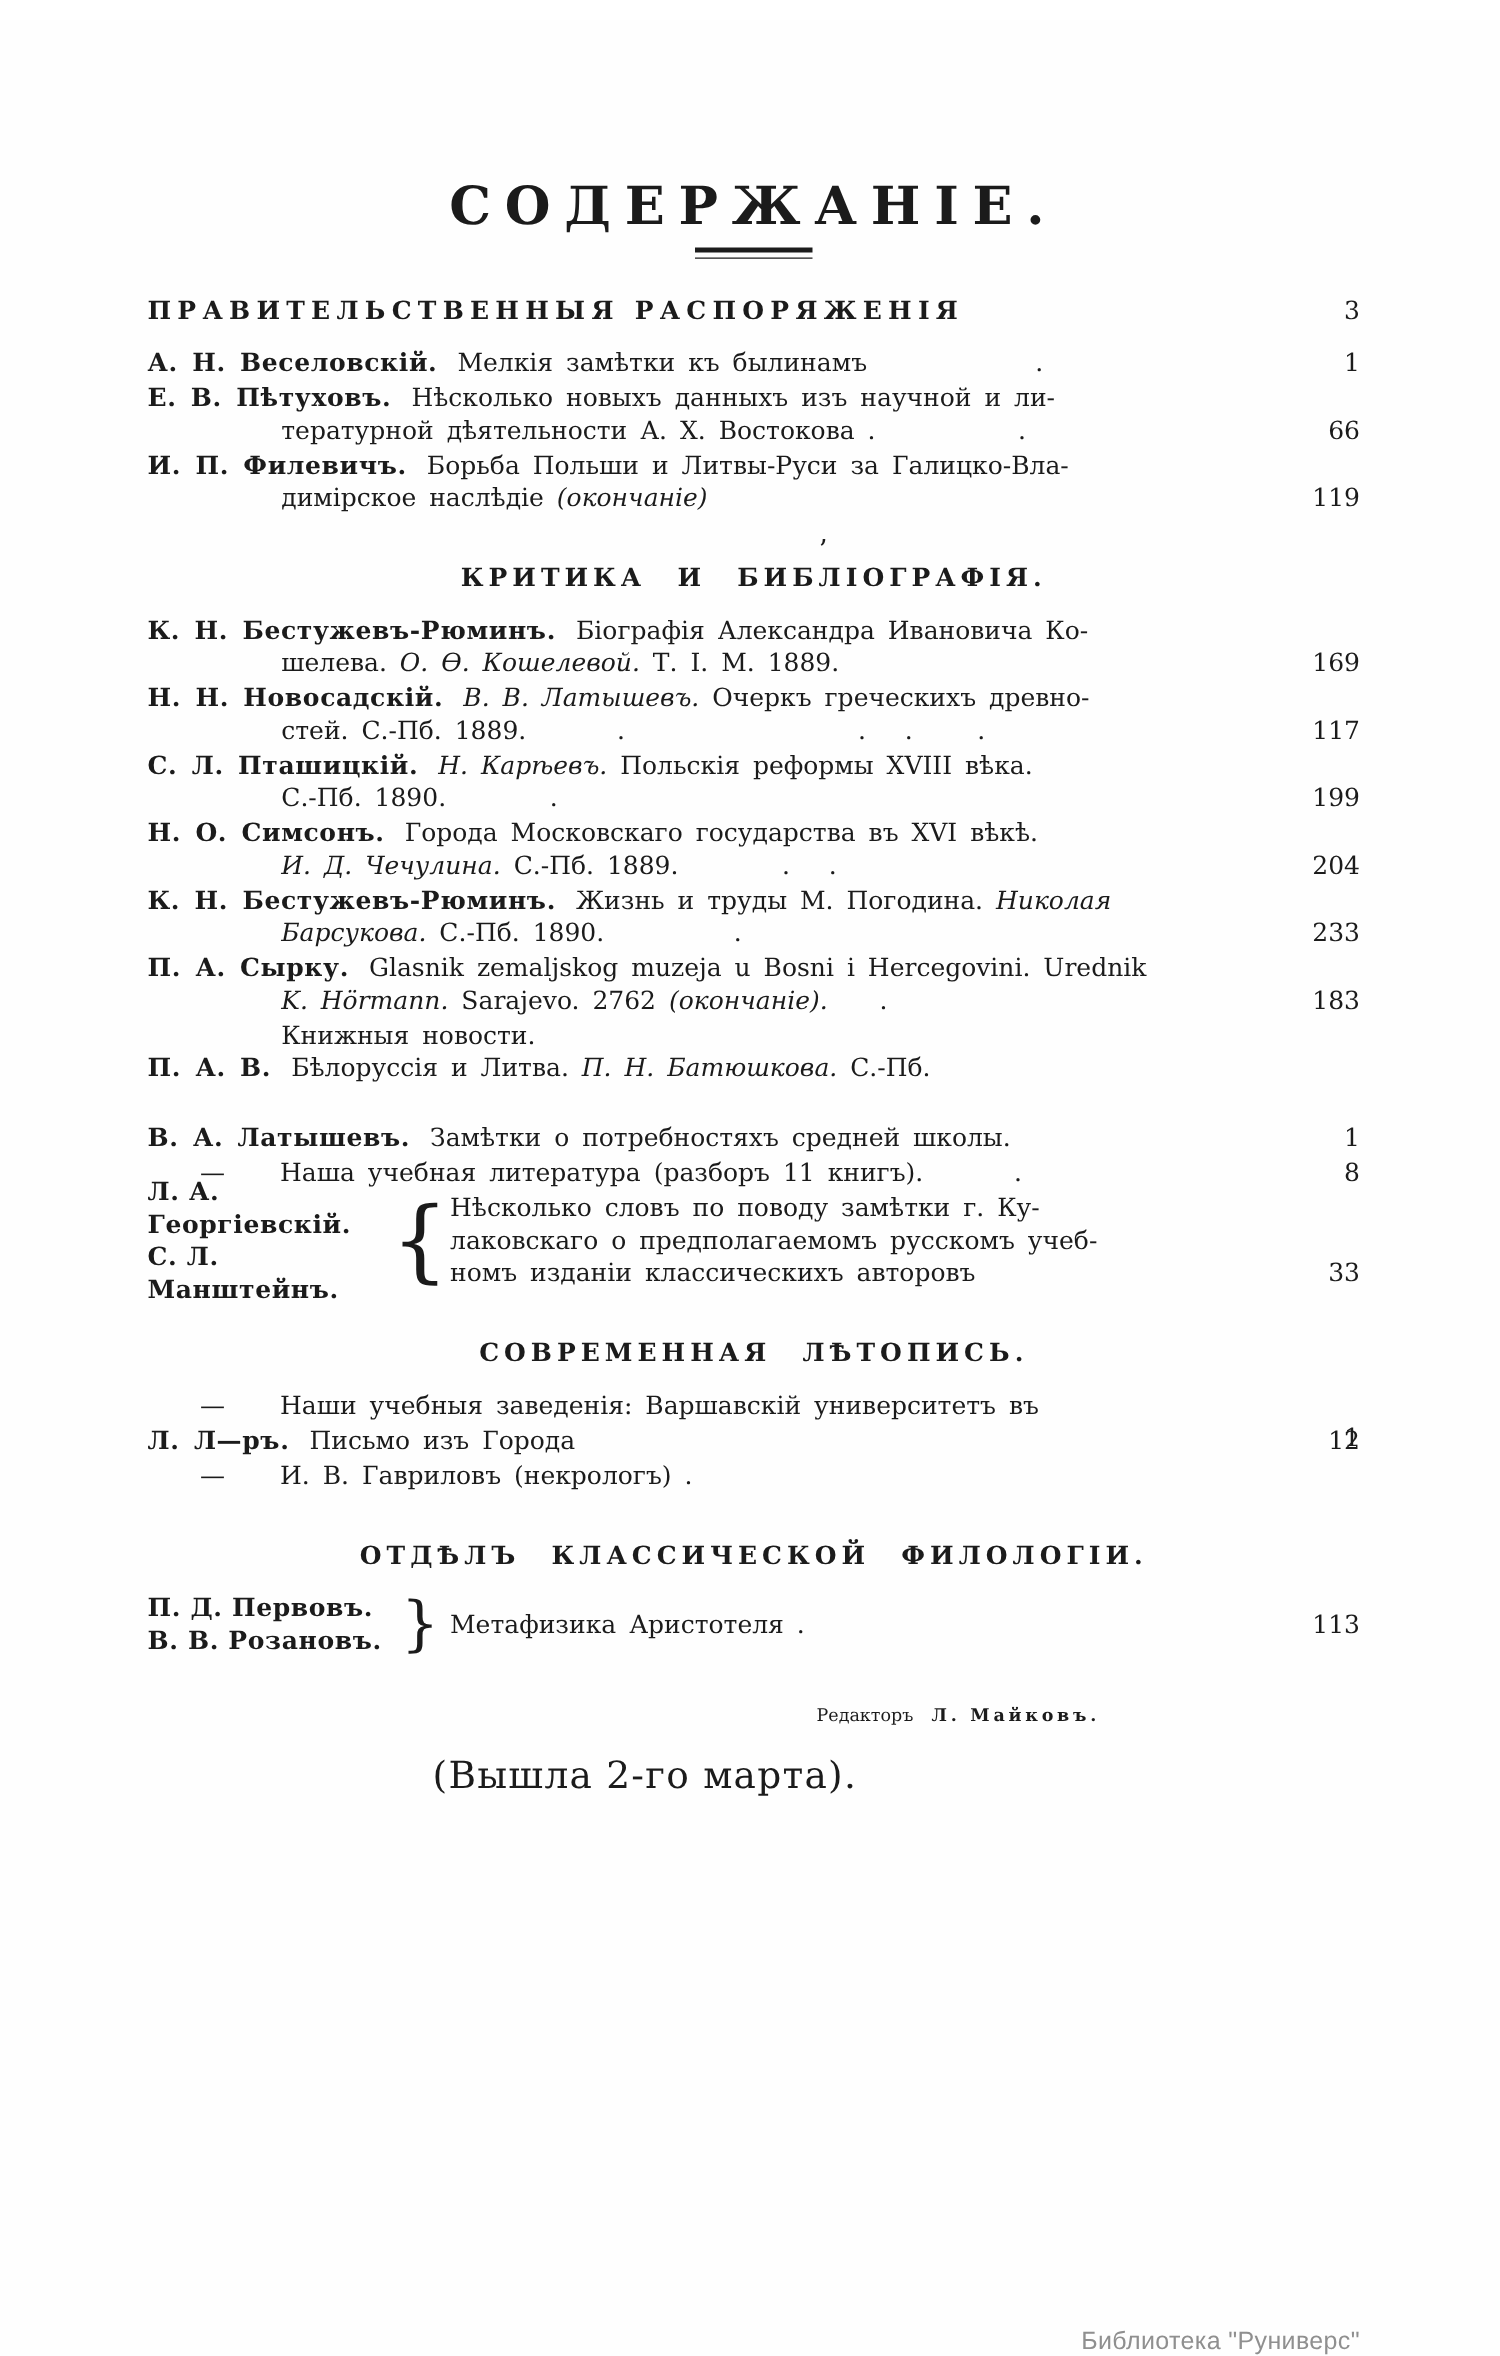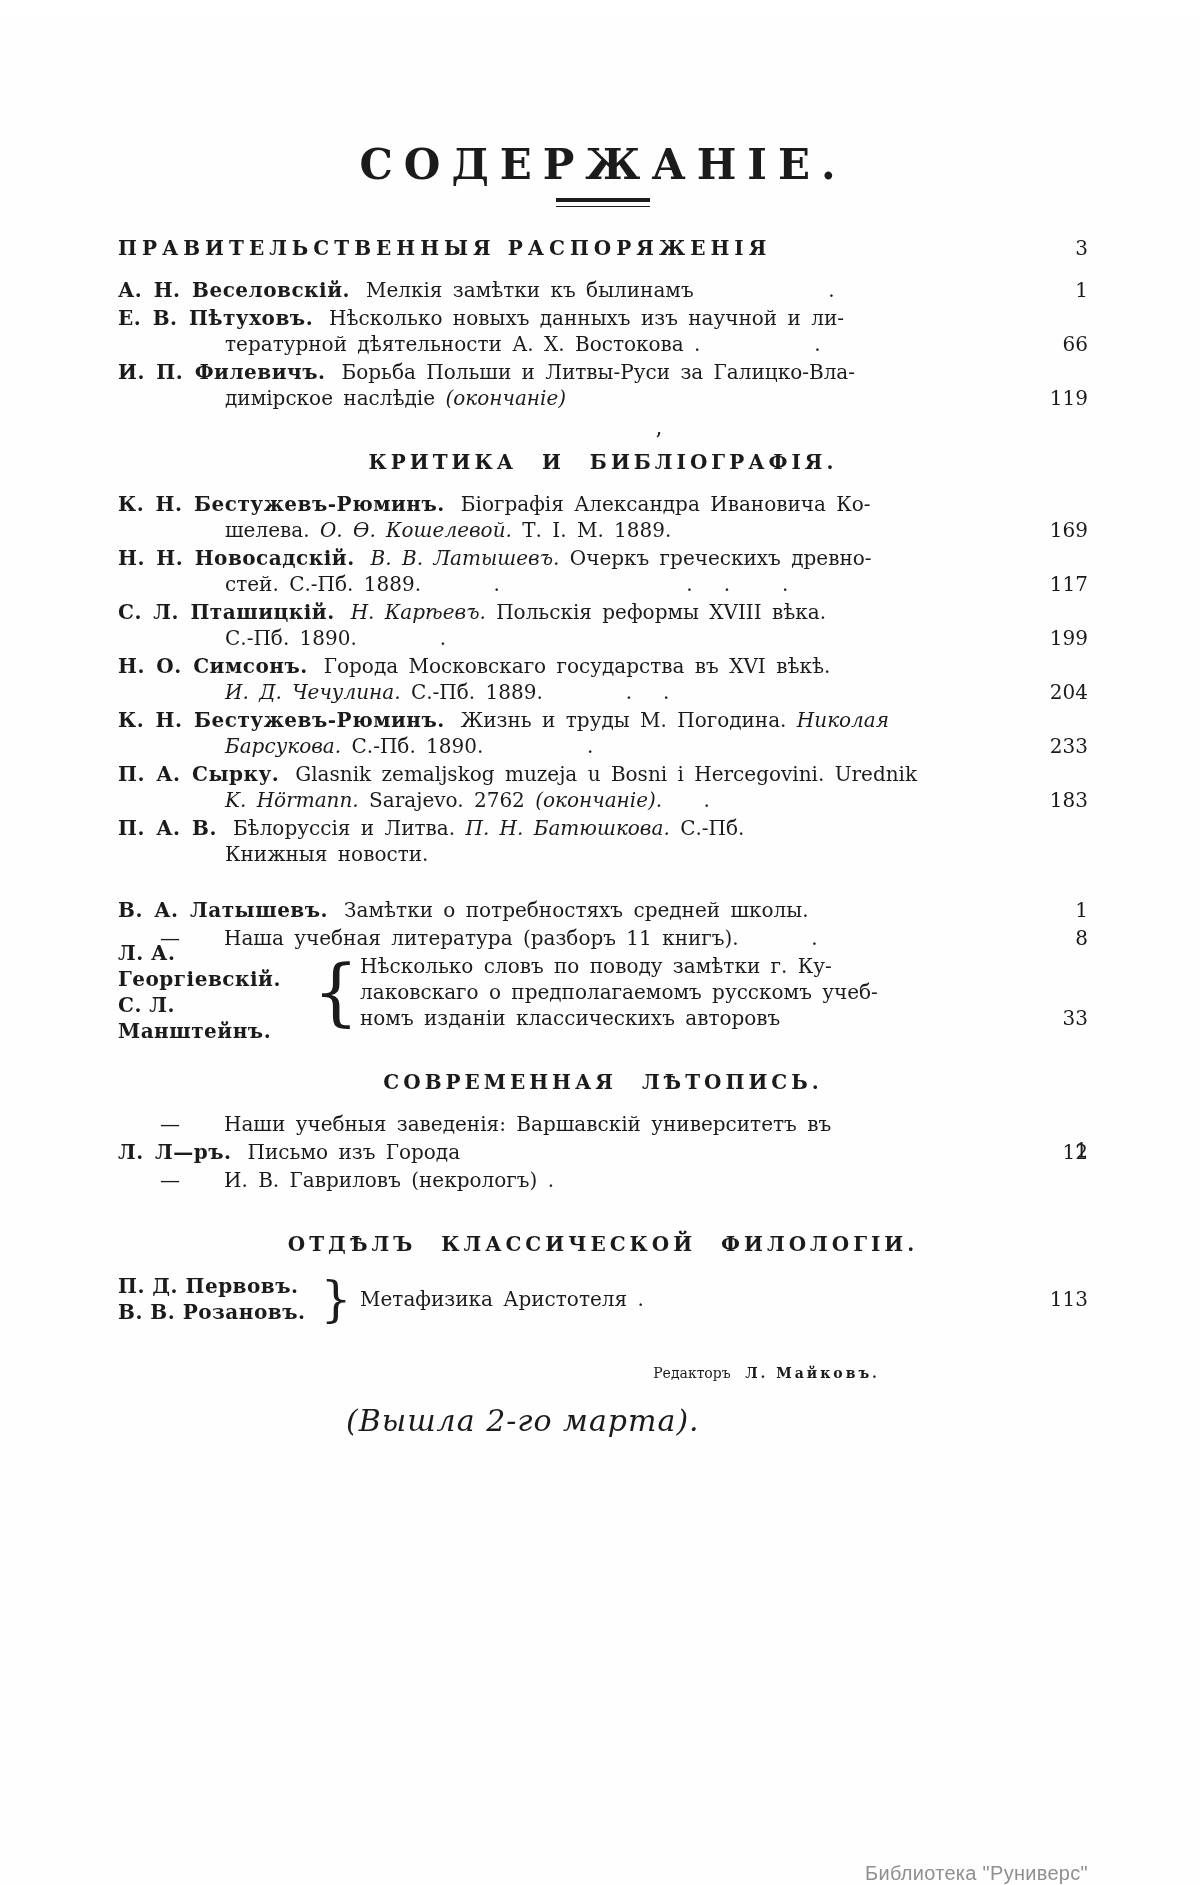--- a/index.html
+++ b/index.html
@@ -42,21 +42,21 @@
   .brace-authors .author-line{line-height:26px;font-weight:700;letter-spacing:.5px;}
   .brace-mark{
     width:36px;display:flex;align-items:center;justify-content:center;
     font-weight:400;line-height:1;color:#1b1b1b;
   }
   .brace-text{flex:1;padding-left:6px;}
   .brace-text.centered{display:flex;flex-direction:column;justify-content:center;}
   .editor-line{margin-top:34px;text-align:right;padding-right:208px;font-size:14px;line-height:28px;}
   .editor-name{font-weight:700;letter-spacing:3px;margin-left:10px;}
   .release-note{
-    margin-top:14px;padding-left:228px;font-style:italic;
+    margin-top:14px;padding-left:228px;
     font-size:30px;letter-spacing:1px;line-height:40px;
   }
   .scan-artifact{position:absolute;left:655px;top:412px;font-size:22px;color:#1b1b1b;}
   .watermark{
     position:absolute;right:112px;bottom:16px;
     font-family:"Liberation Sans","DejaVu Sans",sans-serif;
     font-size:20px;color:#8f8f8f;letter-spacing:.3px;
   }
 </style>
 </head>
@@ -110,22 +110,22 @@
             <div class="line"><span class="author">К. Н. Бестужевъ-Рюминъ.</span><span class="seg">Жизнь и труды М. Погодина. </span><span class="seg it">Николая</span></div>
             <div class="line cont"><span class="seg it">Барсукова.</span><span class="seg"> С.-Пб. 1890.&nbsp;&nbsp;&nbsp;&nbsp;&nbsp;&nbsp;&nbsp;&nbsp;&nbsp;&nbsp;.</span></div>
             <span class="page-num" style="top: 26px;">233</span>
           </div>
           <div class="toc-entry std">
             <div class="line"><span class="author">П. А. Сырку.</span><span class="seg">Glasnik zemaljskog muzeja u Bosni i Hercegovini. Urednik</span></div>
             <div class="line cont"><span class="seg it">K. Hörmann.</span><span class="seg"> Sarajevo. 2762 </span><span class="seg it">(окончаніе).</span><span class="seg">&nbsp;&nbsp;&nbsp;&nbsp;.</span></div>
             <span class="page-num" style="top: 26px;">183</span>
           </div>
           <div class="toc-entry std">
+            <div class="line cont"><span class="seg">Книжныя новости.</span></div>
             <div class="line"><span class="author">П. А. В.</span><span class="seg">Бѣлоруссія и Литва. </span><span class="seg it">П. Н. Батюшкова.</span><span class="seg"> С.-Пб.</span></div>
-            <div class="line cont"><span class="seg">Книжныя новости.</span></div>
           </div>
         </div>
         <div class="toc-section gap">
           <div class="toc-entry std">
             <div class="line"><span class="author">В. А. Латышевъ.</span><span class="seg">Замѣтки о потребностяхъ средней школы.</span></div>
             <span class="page-num" style="top: 0px;">1</span>
           </div>
           <div class="toc-entry std">
             <div class="line"><span class="author dash">—</span><span class="seg">Наша учебная литература (разборъ 11 книгъ).&nbsp;&nbsp;&nbsp;&nbsp;&nbsp;&nbsp;&nbsp;.</span></div>
             <span class="page-num" style="top: 0px;">8</span>

